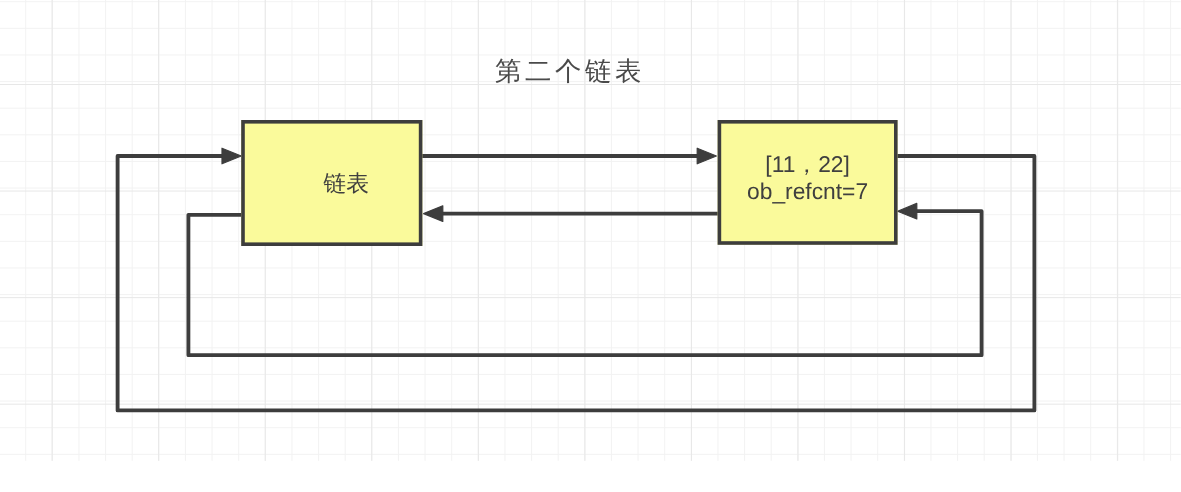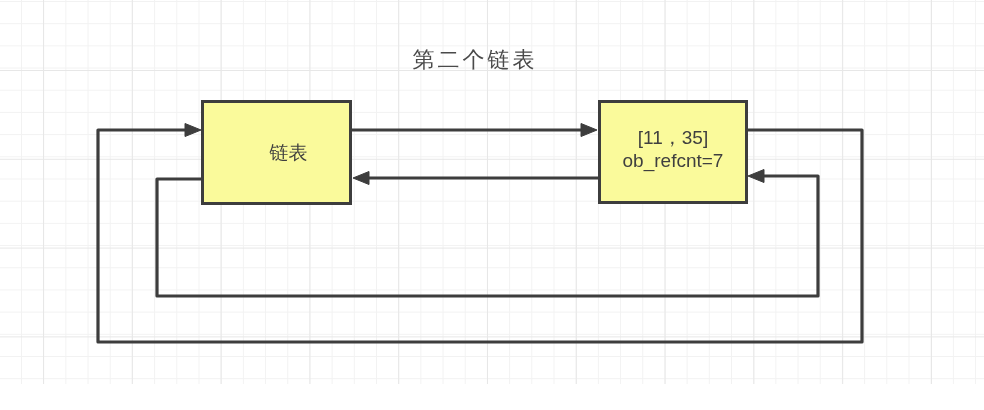--- a/index.html
+++ b/index.html
@@ -95,17 +95,17 @@
       <path class="wire" d="M201 179 H157 V296 H818 V176 H764"></path>
       <polygon class="head" points="748,176 764,169.5 764,182.5"></polygon>
     </g>
   </svg>
 
   <div class="node node-left">
     <span>链表</span>
   </div>
 
   <div class="node node-right">
-    <div>[11，35]</div>
+    <div>[11，22]</div>
     <div>ob_refcnt=7</div>
   </div>
 
 </div>
 
 </body></html>

